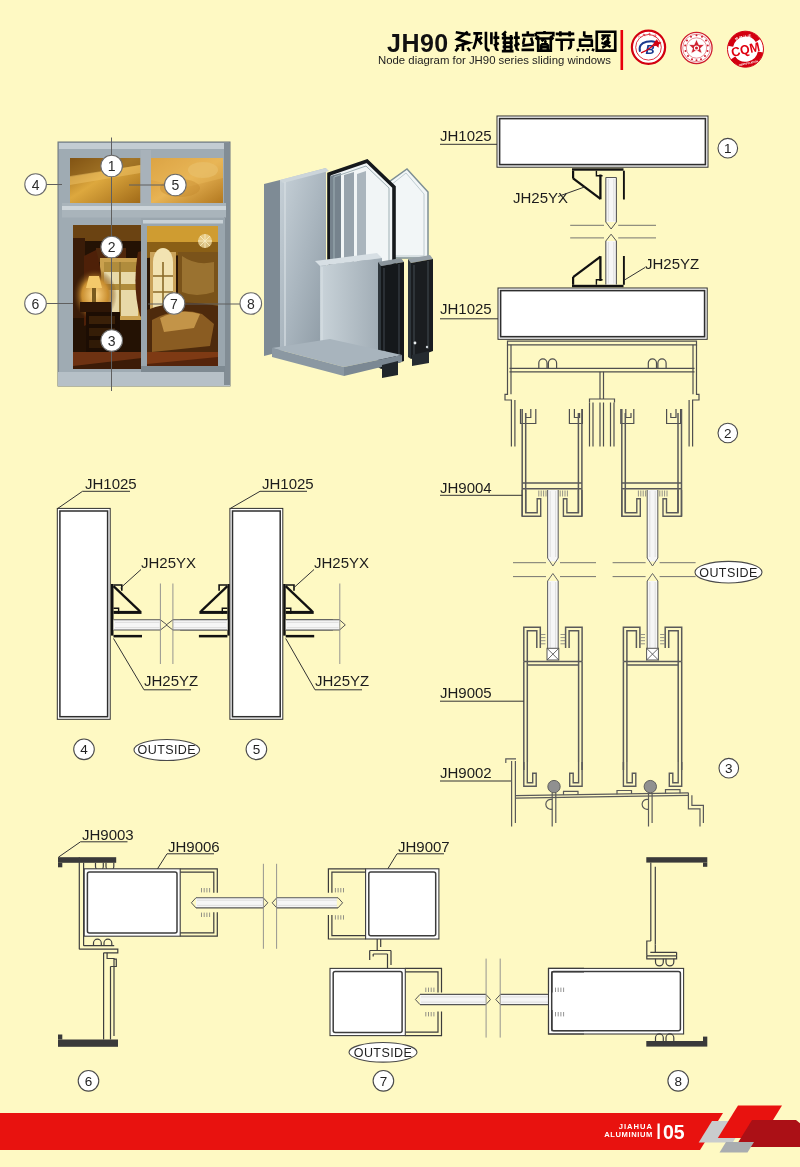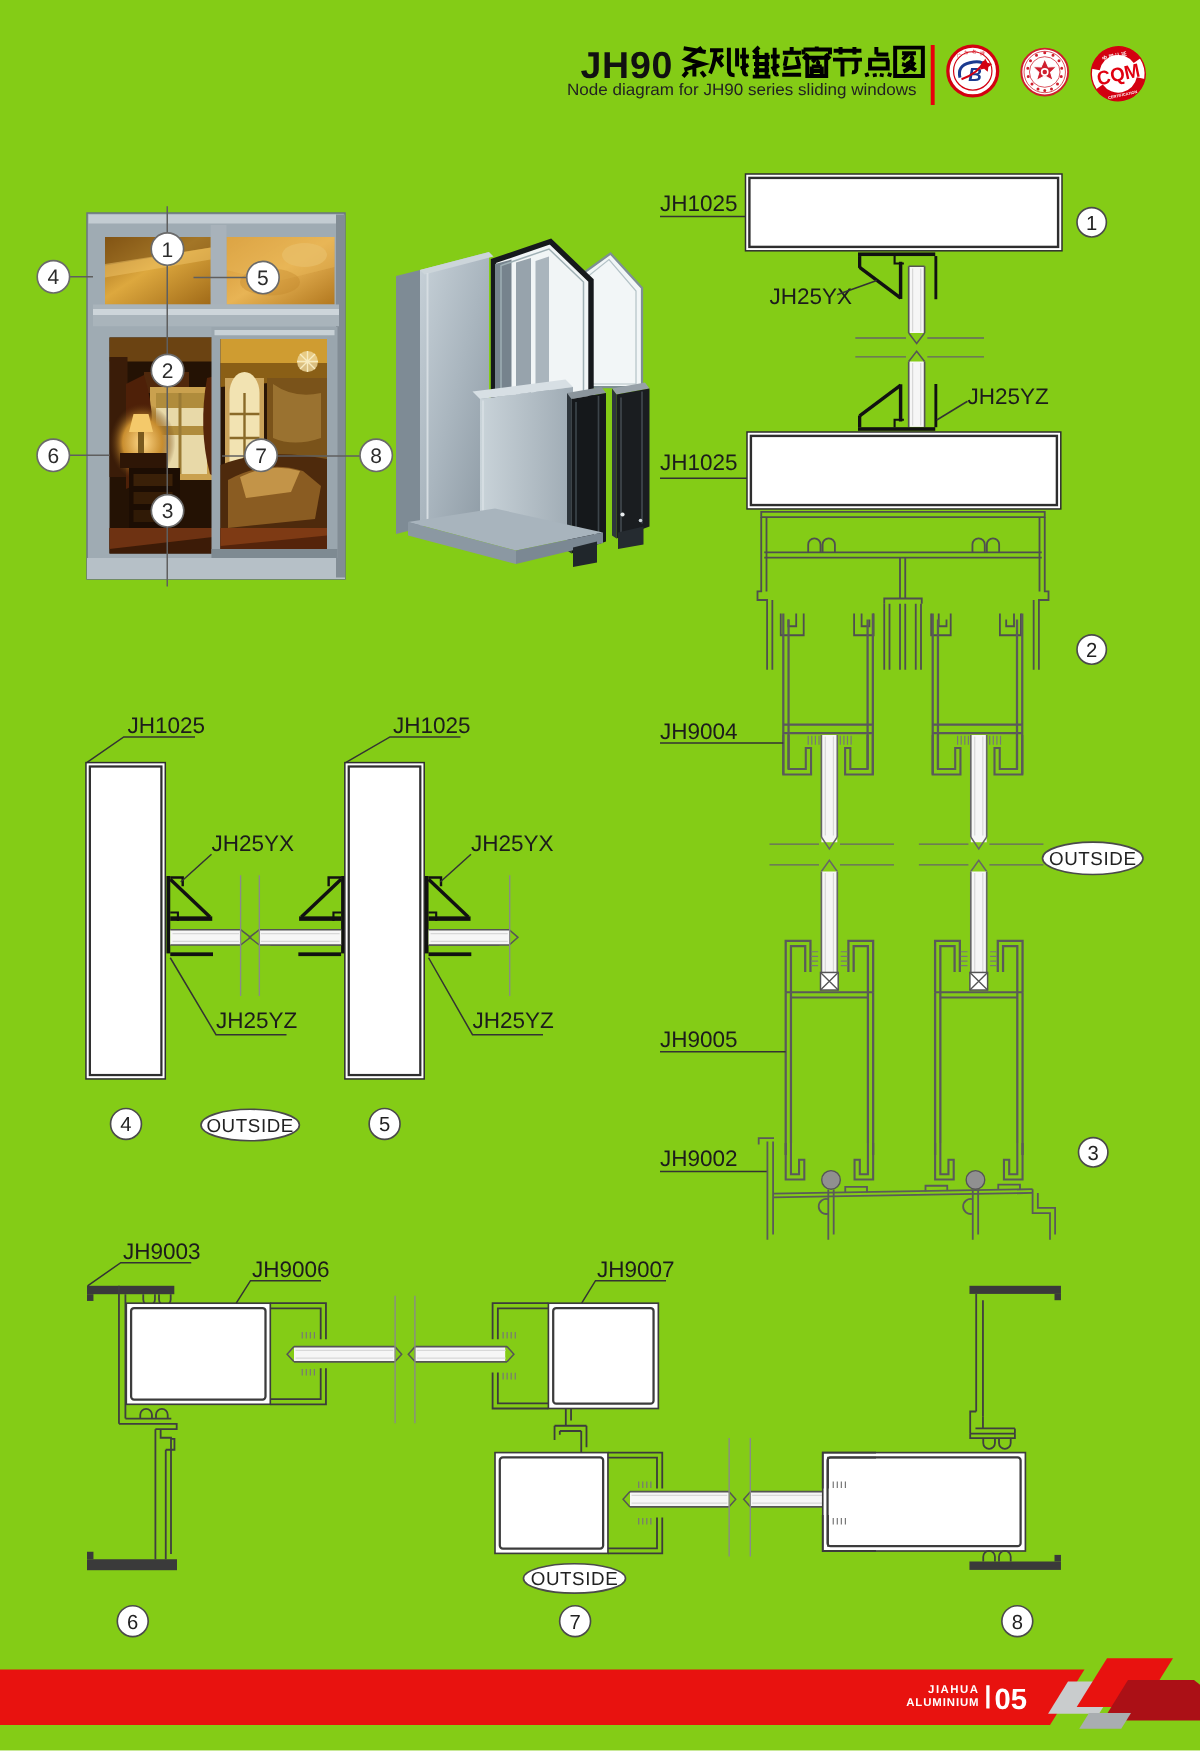--- a/index.html
+++ b/index.html
@@ -1,16 +1,16 @@
 <!DOCTYPE html>
 <html><head>
 <meta charset="utf-8">
 <style>
 html,body{margin:0;padding:0;background:#fff;}
-#page{position:relative;width:800px;height:1167px;background:#84cc16;overflow:hidden;font-family:"Liberation Sans",sans-serif;}
+#page{position:relative;width:800px;height:1167px;background:#fef9c3;overflow:hidden;font-family:"Liberation Sans",sans-serif;}
 svg text{font-family:"Liberation Sans",sans-serif;}
 </style>
 </head>
 <body>
 <div id="page">
 <svg width="800" height="1167" viewBox="0 0 800 1167">
 <defs>
 <linearGradient id="panelf" x1="0" y1="0" x2="1" y2="1">
 <stop offset="0" stop-color="#c7d1d8"></stop>
           <stop offset="0.5" stop-color="#aab6bf"></stop>

